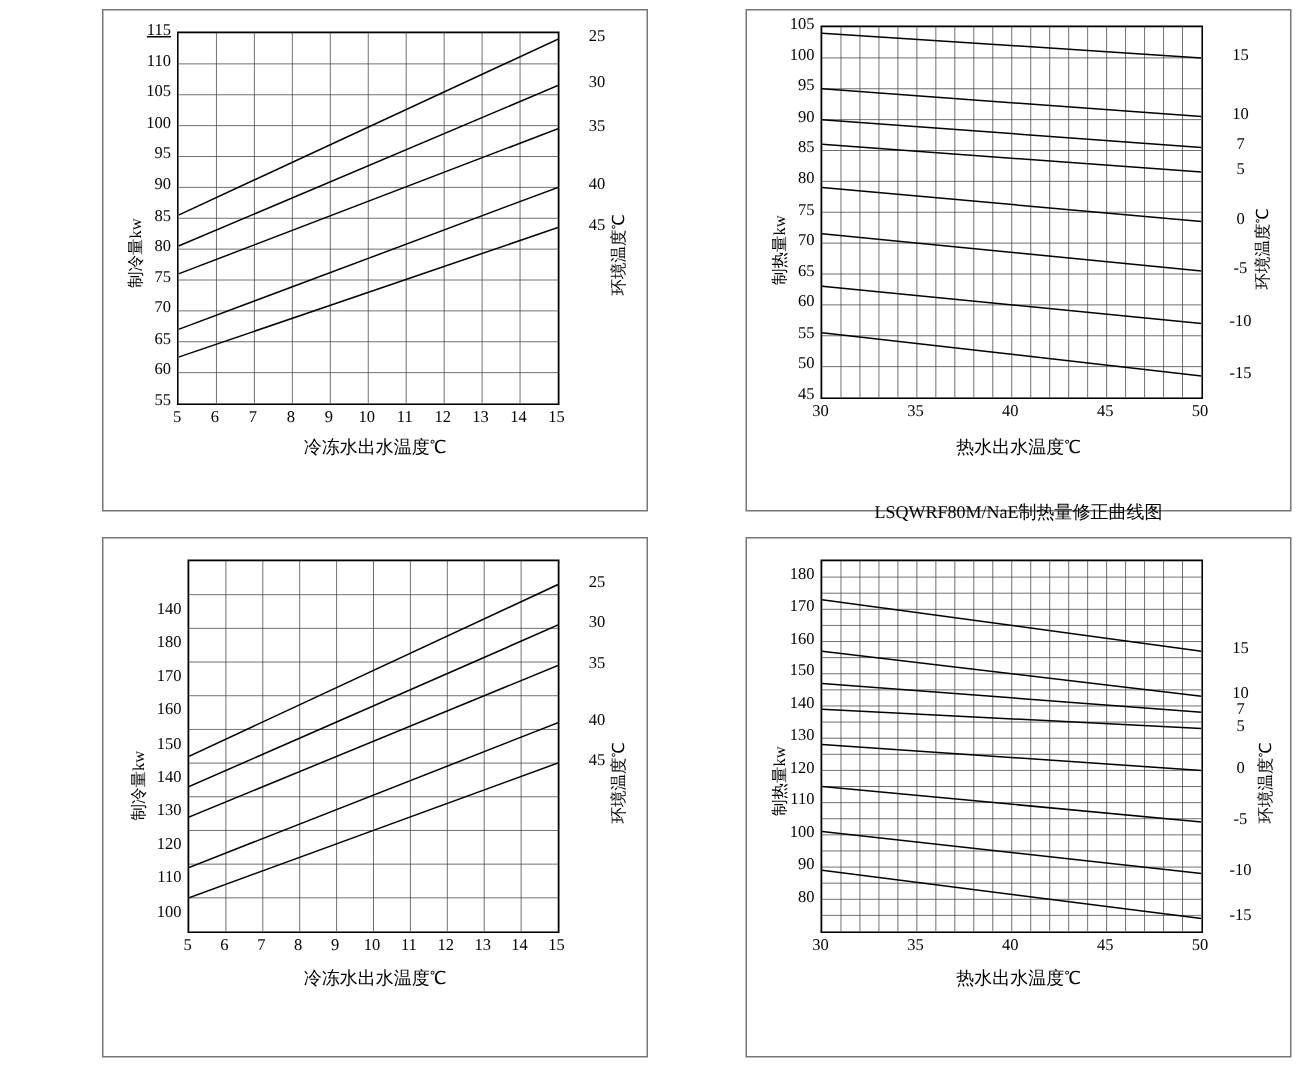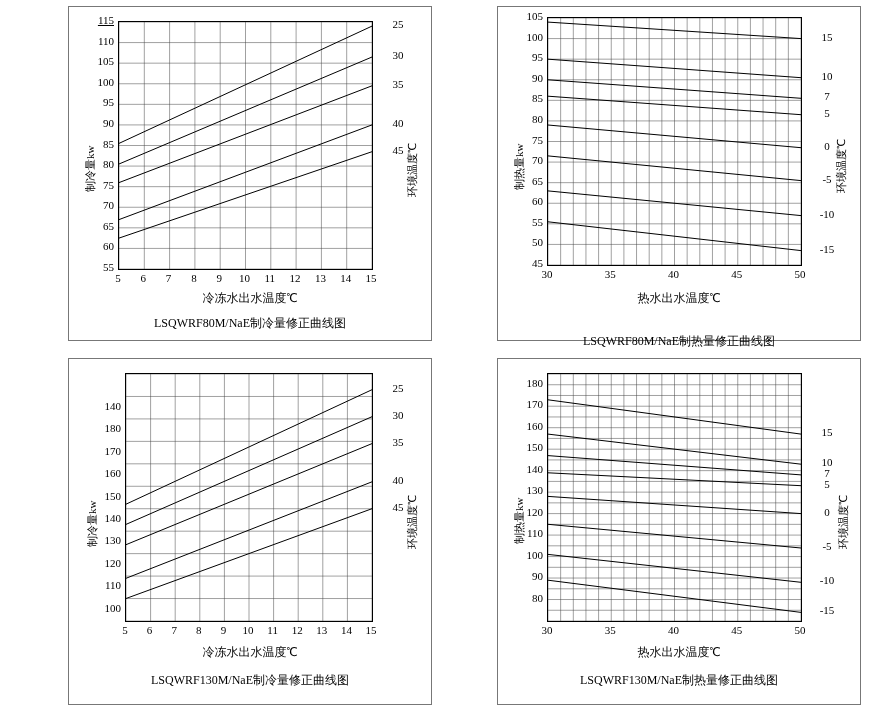--- a/index.html
+++ b/index.html
@@ -158,21 +158,20 @@
           <div class="tick bottom" style="left: 214.1px; width: 24px; top: 266px;">12</div>
           <div class="tick bottom" style="left: 239.4px; width: 24px; top: 266px;">13</div>
           <div class="tick bottom" style="left: 264.7px; width: 24px; top: 266px;">14</div>
           <div class="tick bottom" style="left: 290px; width: 24px; top: 266px;">15</div>
         </div>
 
       <div class="vtitle" style="left:14px; top:185px;">制冷量kw</div>
       <div class="vtitle" style="left:336px; top:190px;">环境温度℃</div>
 
       <div class="xtitle" style="top:283px;">冷冻水出水温度℃</div>
-      <div class="caption" style="top:308px;">LSQWRF80M/NaE制冷量修正曲线图</div>
     </div>
   </div>
 
   <div class="panel p2">
     <div class="panel-box">
 
       <div class="plot" id="plot2" style="left:49px; top:10px; width:255px; height:249px;">
         <svg width="253" height="247" viewBox="0 0 253 247">
           <g id="grid2" stroke="#000" stroke-width="0.5" opacity="0.75">
               <line x1="0" x2="0" y1="0" y2="247"></line>
@@ -334,21 +333,20 @@
           <div class="tick bottom" style="left: 216.2px; width: 24px; top: 266px;">12</div>
           <div class="tick bottom" style="left: 240.8px; width: 24px; top: 266px;">13</div>
           <div class="tick bottom" style="left: 265.4px; width: 24px; top: 266px;">14</div>
           <div class="tick bottom" style="left: 290px; width: 24px; top: 266px;">15</div>
         </div>
 
       <div class="vtitle" style="left:16px; top:188px;">制冷量kw</div>
       <div class="vtitle" style="left:336px; top:190px;">环境温度℃</div>
 
       <div class="xtitle" style="top:285px;">冷冻水出水温度℃</div>
-      <div class="caption" style="top:313px;">LSQWRF130M/NaE制冷量修正曲线图</div>
     </div>
   </div>
 
   <div class="panel p4">
     <div class="panel-box">
 
       <div class="plot" id="plot4" style="left:49px; top:14px; width:255px; height:249px;">
         <svg width="253" height="247" viewBox="0 0 253 247">
           <g id="grid4" stroke="#000" stroke-width="0.5" opacity="0.75">
               <line x1="0" x2="0" y1="0" y2="247"></line>
@@ -438,17 +436,16 @@
           <div class="tick bottom" style="left: 100.25px; width: 24px; top: 266px;">35</div>
           <div class="tick bottom" style="left: 163.5px; width: 24px; top: 266px;">40</div>
           <div class="tick bottom" style="left: 226.75px; width: 24px; top: 266px;">45</div>
           <div class="tick bottom" style="left: 290px; width: 24px; top: 266px;">50</div>
         </div>
 
       <div class="vtitle" style="left:14px; top:185px;">制热量kw</div>
       <div class="vtitle" style="left:338px; top:190px;">环境温度℃</div>
 
       <div class="xtitle" style="top:285px;">热水出水温度℃</div>
-      <div class="caption" style="top:313px;">LSQWRF130M/NaE制热量修正曲线图</div>
     </div>
   </div>
 
 </div>
 
 </body></html>

